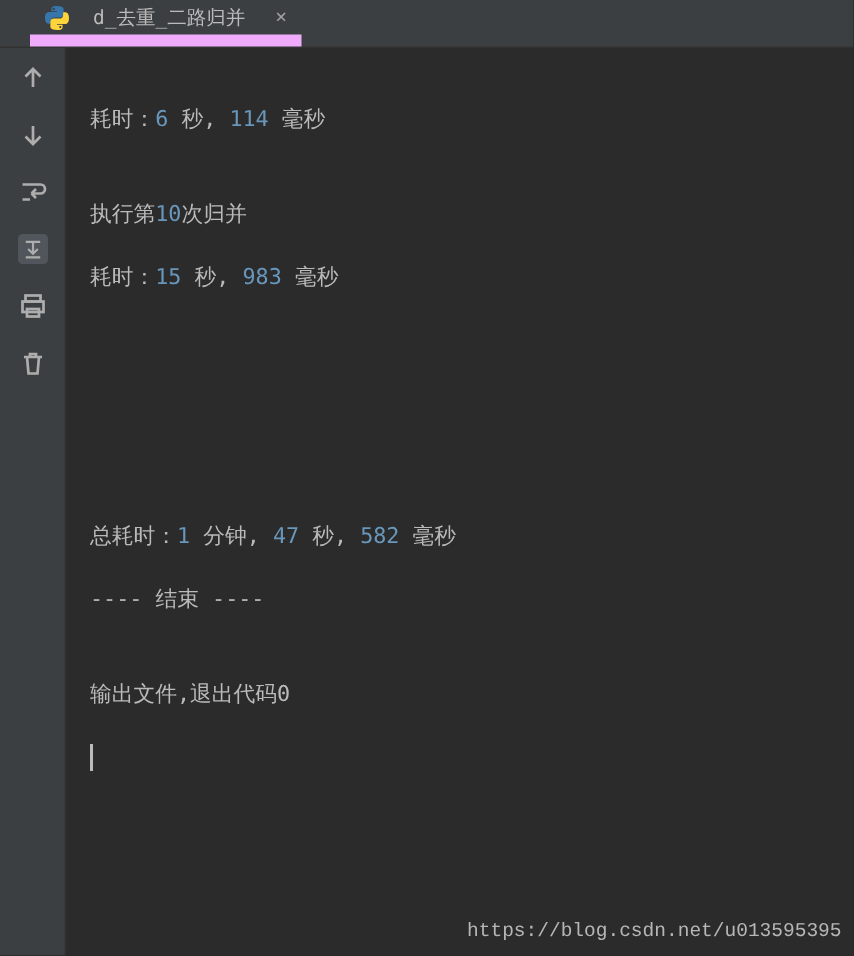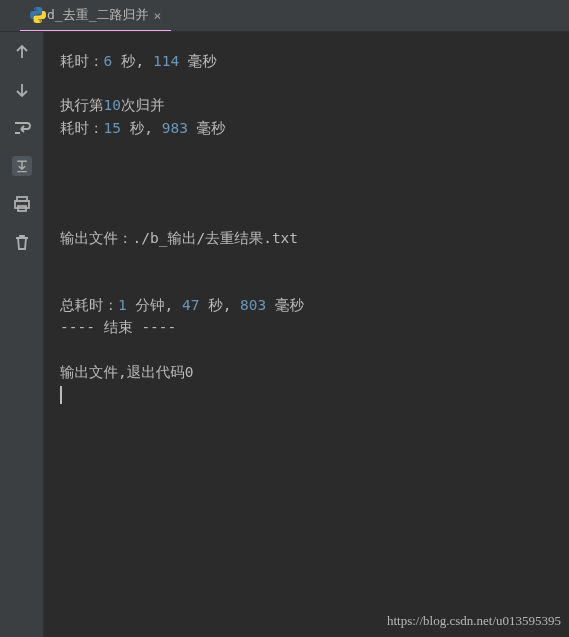--- a/index.html
+++ b/index.html
@@ -17,22 +17,22 @@
       display: flex;
       align-items: center;
       padding-left: 20px;
       border-bottom: 1px solid #323232;
     }
     .tab {
       display: flex;
       align-items: center;
       height: 100%;
       padding: 6px 10px;
-      border-bottom: 1px solid #f0abfc;
-      gap: 1px;
+      border-bottom: 8px solid #f0abfc;
+      gap: 16px;
     }
     .py-icon {
       width: 16px;
       height: 16px;
       display: inline-block;
     }
     .tab-label {
       color: #bbbbbb;
       font-size: 13px;
     }
@@ -69,36 +69,36 @@
     .console {
       flex: 1;
       background: #2b2b2b;
       padding: 18px 0 0 16px;
       color: #bababa;
       font-size: 14.5px;
       line-height: 1.55;
       font-family: "Microsoft YaHei", "Consolas", monospace;
       position: relative;
     }
-    .line { white-space: pre; }
+    .line { white-space: pre; margin-top: 19px; }
     .num { color: #6897bb; }
     .cursor {
       display: inline-block;
       width: 2px;
       height: 18px;
       background: #bbbbbb;
       vertical-align: middle;
     }
     .watermark {
       position: absolute;
       right: 8px;
       bottom: 6px;
       color: #cfcfcf;
       font-size: 13px;
-      font-family: Liberation Serif, serif;
+      font-family: Liberation Mono, monospace;
       opacity: 0.85;
     }
     .blank { height: 22px; }
   </style>
 </head>
 <body>
 
 <div class="tab-bar">
   <div class="tab">
     <span class="py-icon">
@@ -150,24 +150,23 @@
 
   <div class="console">
     <div class="line"><span>耗时：</span><span class="num">6</span><span> 秒, </span><span class="num">114</span><span> 毫秒</span></div>
     <div class="blank"></div>
     <div class="line"><span>执行第</span><span class="num">10</span><span>次归并</span></div>
     <div class="line"><span>耗时：</span><span class="num">15</span><span> 秒, </span><span class="num">983</span><span> 毫秒</span></div>
     <div class="blank"></div>
     <div class="blank"></div>
     <div class="blank"></div>
     <div class="blank"></div>
-    <div class="line"><span>输出文件：./b_输出/去重结果.txt</span></div>
     <div class="blank"></div>
     <div class="blank"></div>
-    <div class="line"><span>总耗时：</span><span class="num">1</span><span> 分钟, </span><span class="num">47</span><span> 秒, </span><span class="num">803</span><span> 毫秒</span></div>
+    <div class="line"><span>总耗时：</span><span class="num">1</span><span> 分钟, </span><span class="num">47</span><span> 秒, </span><span class="num">582</span><span> 毫秒</span></div>
     <div class="line"><span>---- 结束 ----</span></div>
     <div class="blank"></div>
     <div class="line"><span>输出文件,退出代码0</span></div>
     <div class="line"><span class="cursor"></span></div>
 
     <div class="watermark">https://blog.csdn.net/u013595395</div>
   </div>
 </div>
 
 </body></html>

